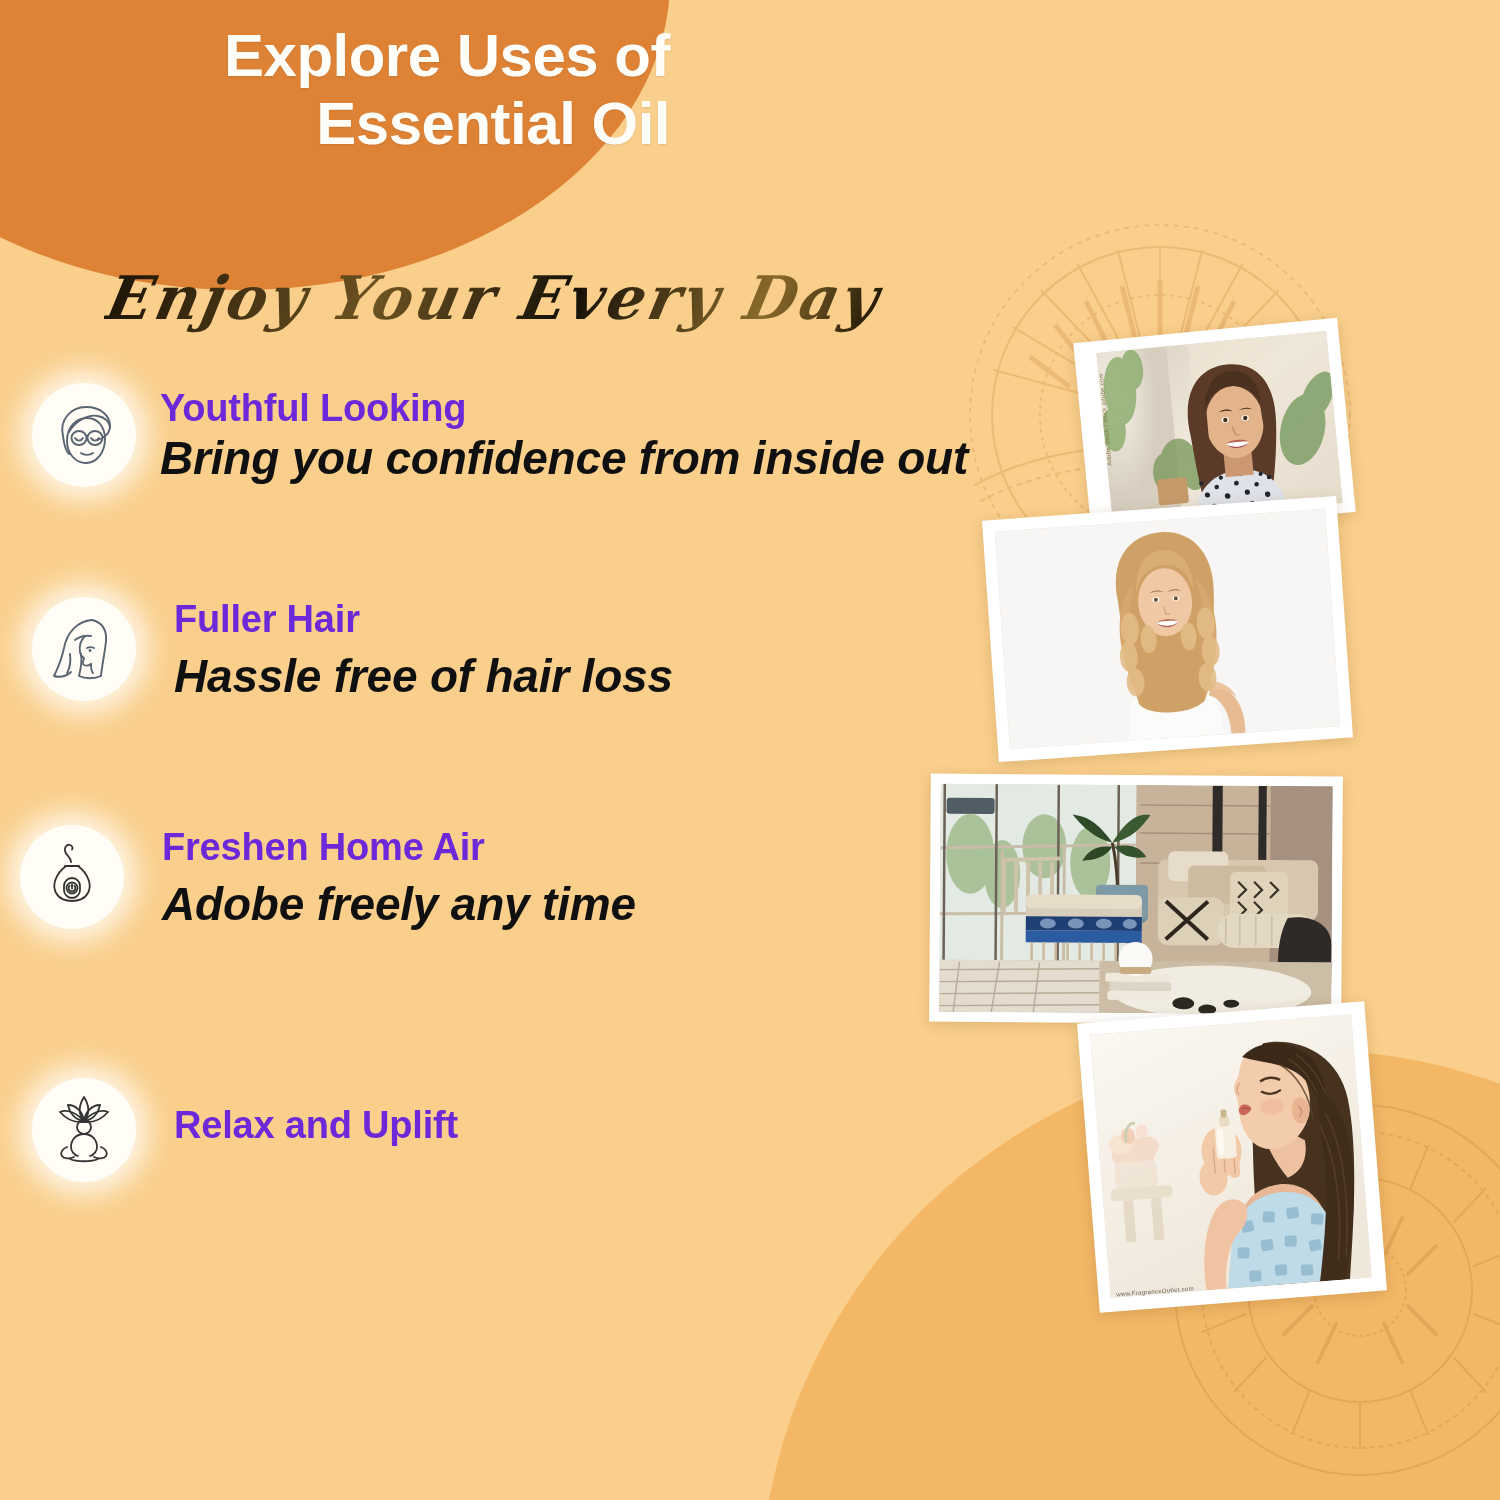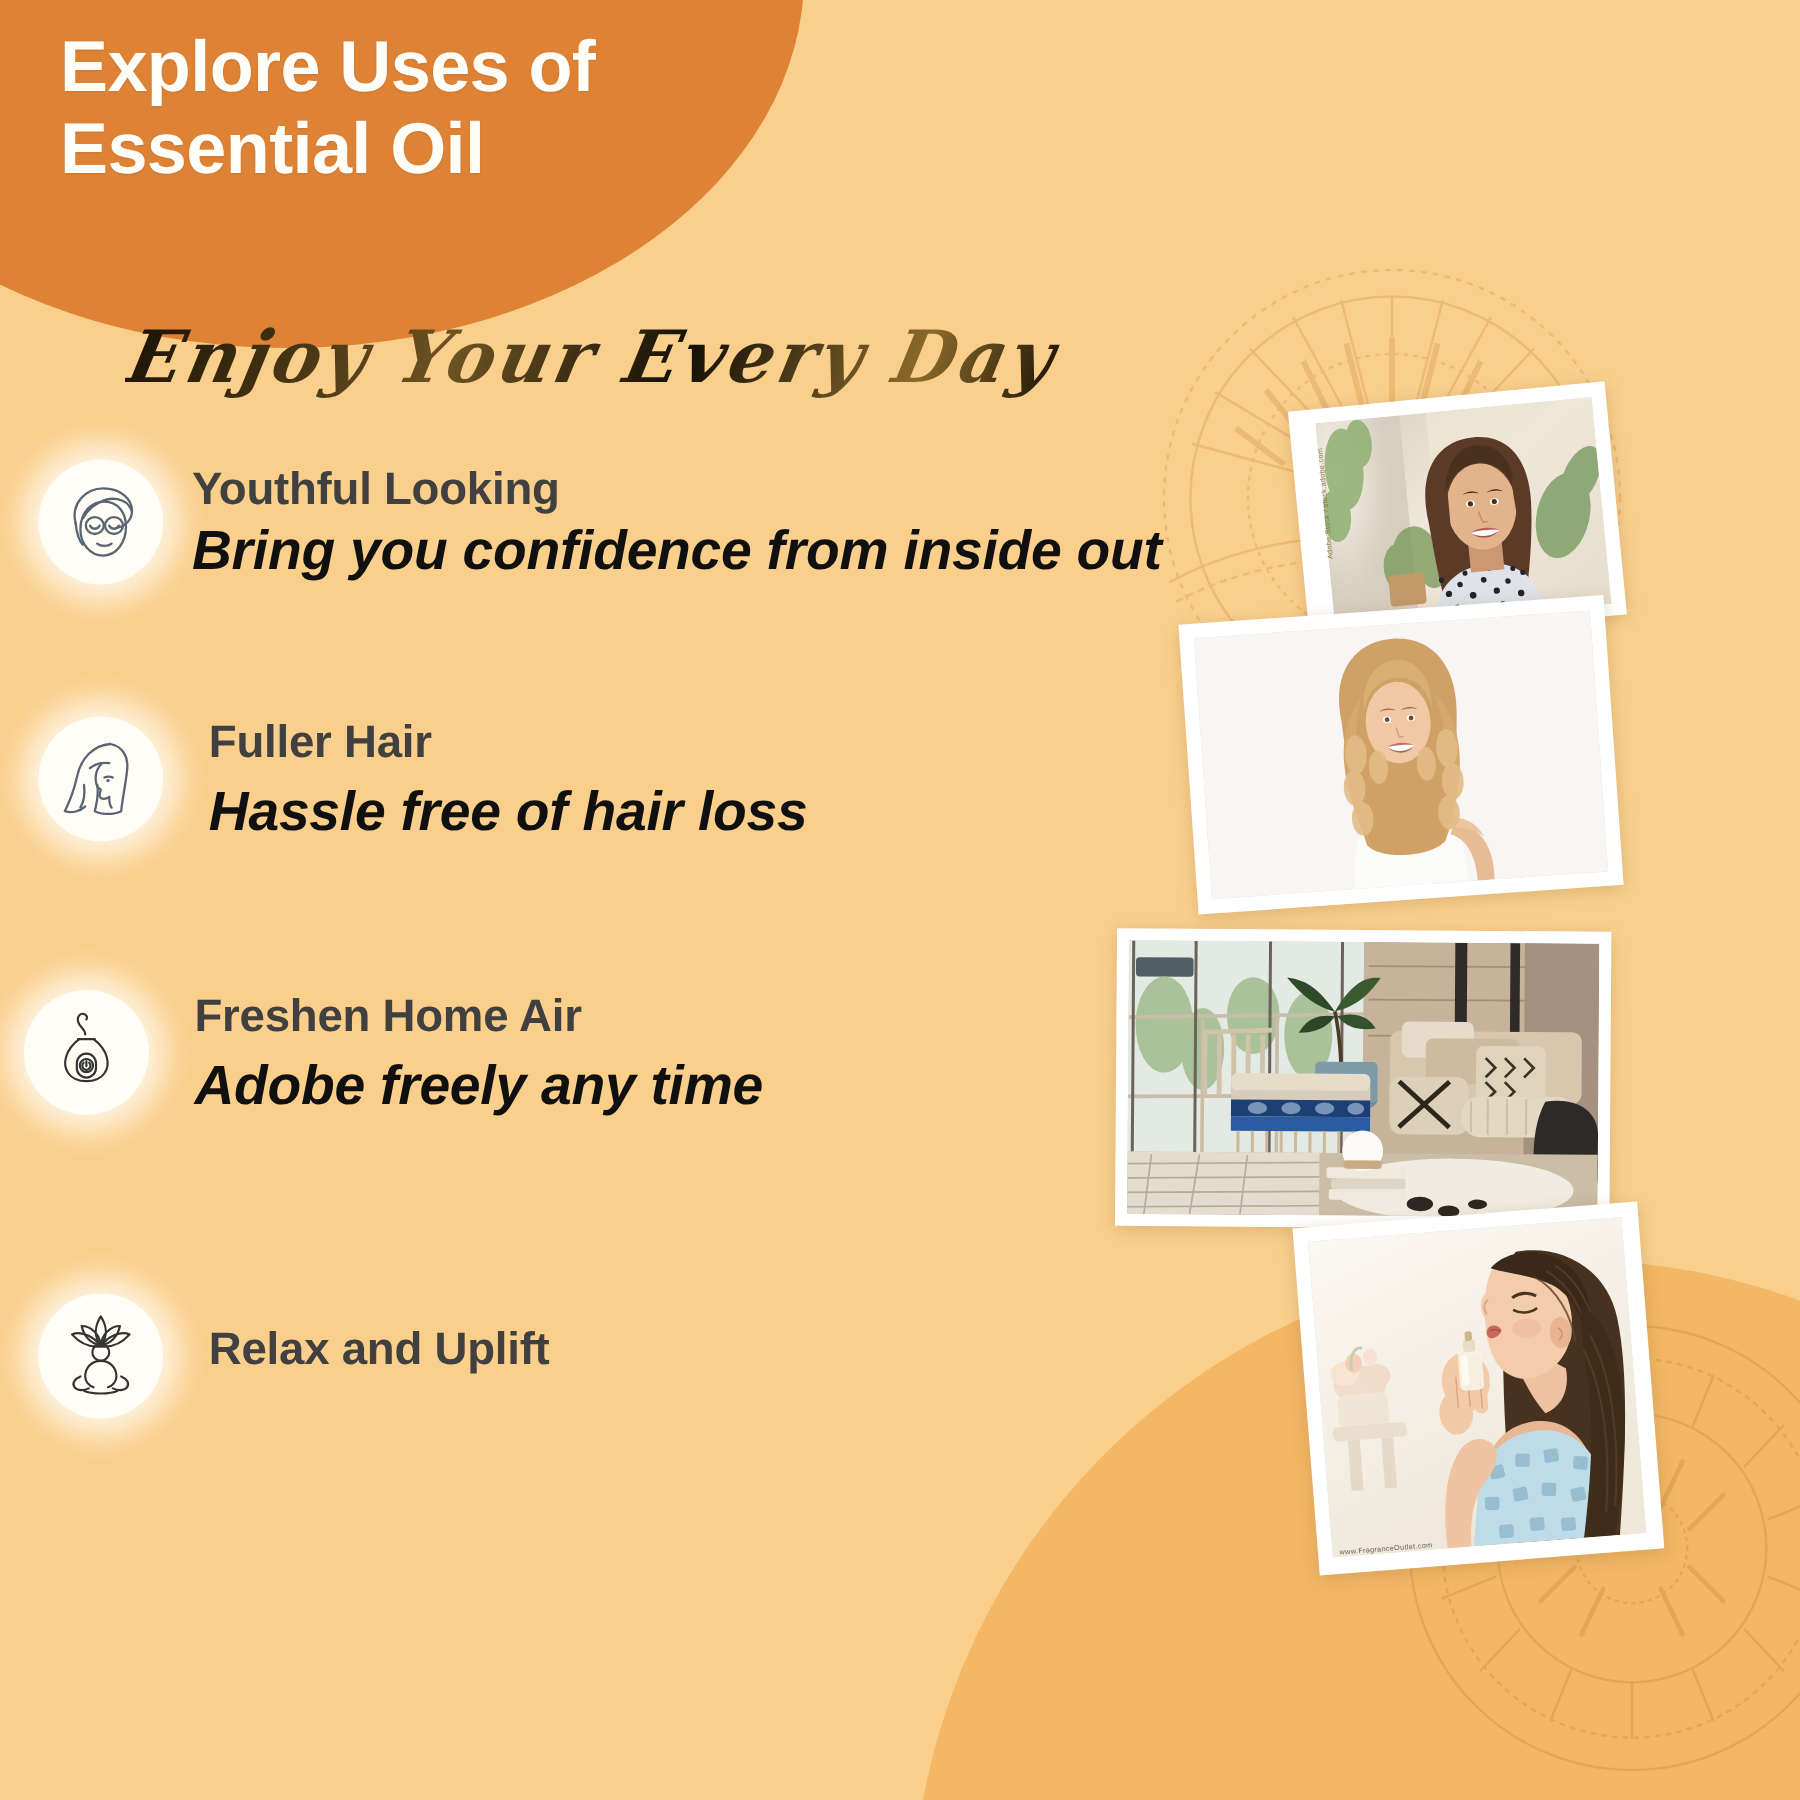--- a/index.html
+++ b/index.html
@@ -38,20 +38,21 @@
   .header-title{
     position:absolute;
     left:50px; top:22px;
     width:620px;
     color:#FFFDF8;
     font-weight:bold;
     font-size:60px;
     line-height:1.13;
     letter-spacing:-0.5px;
     text-shadow:0 1px 2px rgba(0,0,0,.10);
+    text-align:right;
   }
 
   
   .script-heading{
     position:absolute;
     left:108px; top:263px;
     font-family:"DejaVu Serif", serif;
     font-style:italic;
     font-size:60px;
     font-weight:bold;
@@ -79,21 +80,21 @@
     background:#FFFDF6;
     box-shadow:0 0 26px 14px rgba(255,253,246,.80);
     display:flex; align-items:center; justify-content:center;
     flex:0 0 auto;
   }
   .feature-icon svg{ display:block; }
   .feature-text{ padding-top:2px; }
   .feature-title{
     font-size:38px;
     font-weight:bold;
-    color:#404040;
+    color:#6d28d9;
     line-height:1.18;
     letter-spacing:-0.2px;
     white-space:nowrap;
   }
   .feature-sub{
     font-size:46px;
     font-weight:bold;
     font-style:italic;
     color:#111010;
     line-height:1.22;

